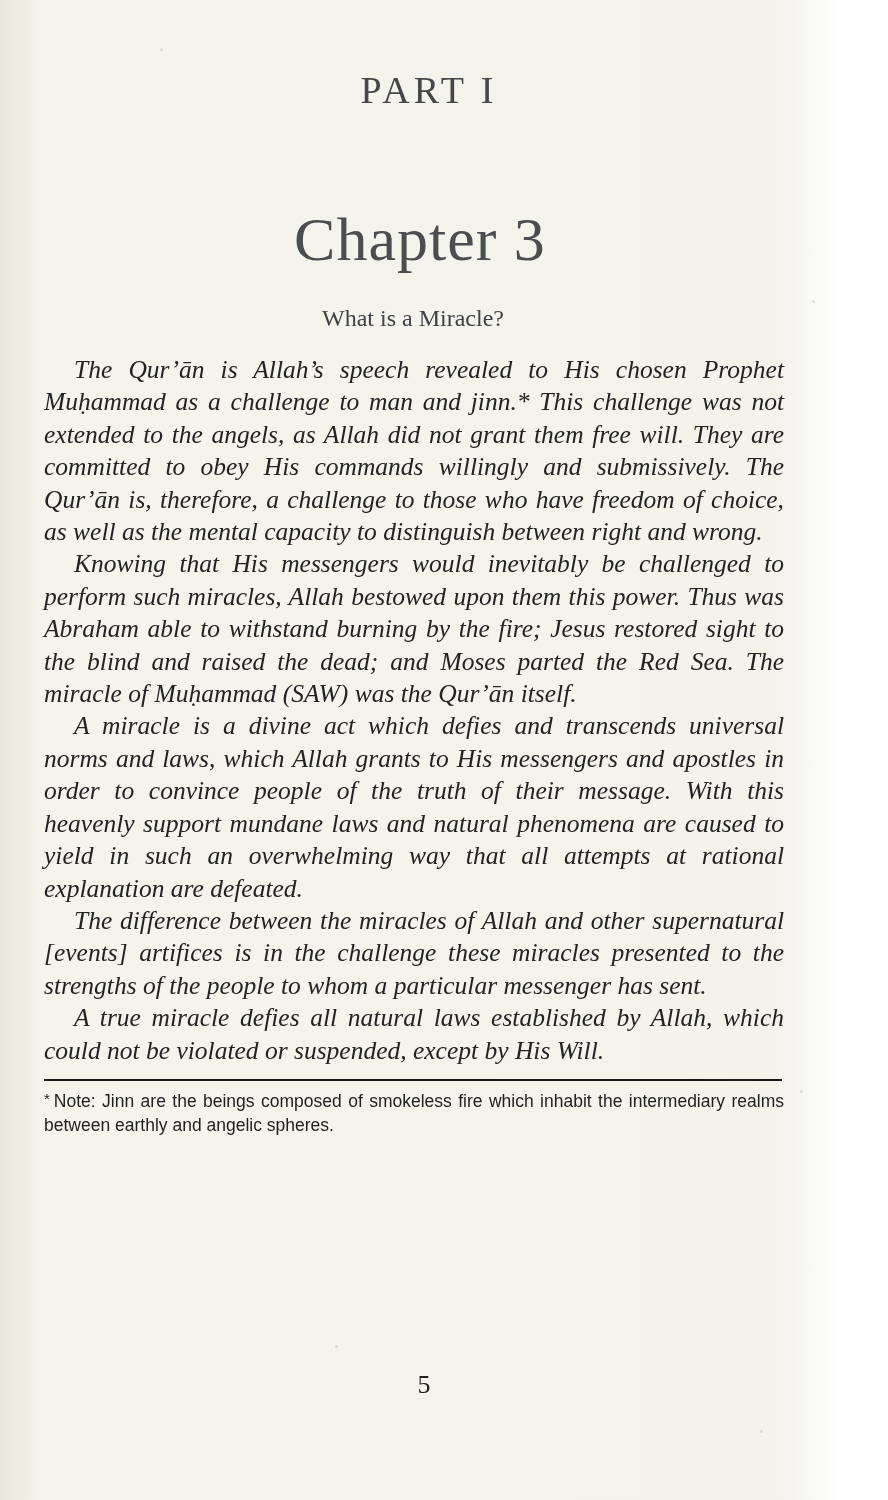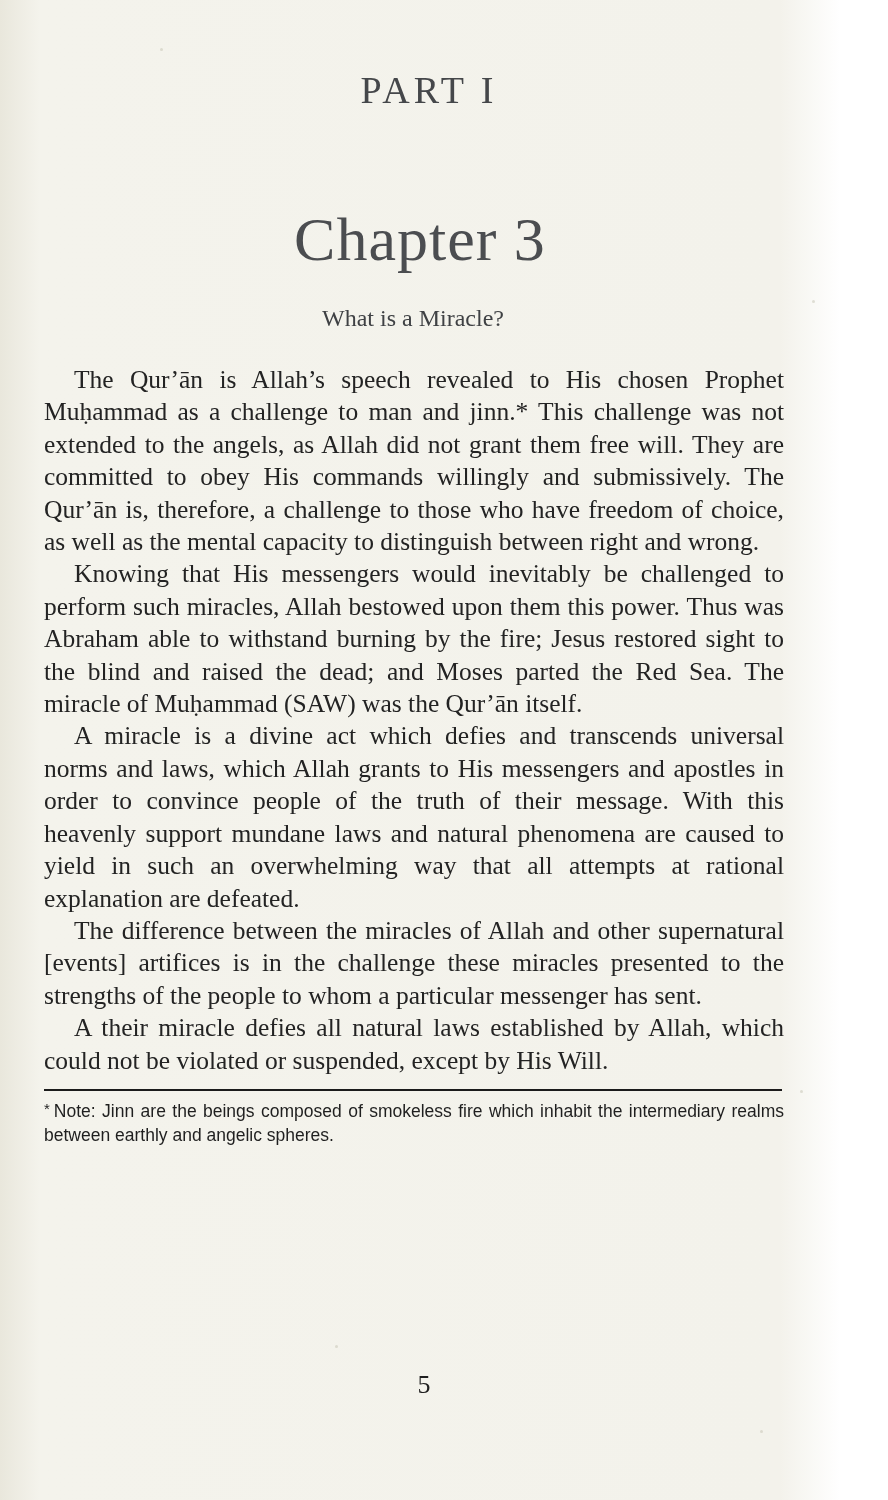--- a/index.html
+++ b/index.html
@@ -53,23 +53,24 @@
   .chapter-subtitle {
     margin-top: 30px;
     text-align: center;
     font-family: "Liberation Serif", serif;
     font-size: 24px;
     color: #3f4144;
     font-weight: normal;
     padding-left: 10px;
   }
   .body-text {
-    margin-top: 32px;
+    margin-top: 22px;
     width: 740px;
     padding-left: 16px;
+    font-style: italic;
   }
   .body-text p {
     margin: 0;
     text-align: justify;
     text-justify: inter-word;
     font-family: "Liberation Serif", serif;
     font-size: 25.5px;
     line-height: 32.4px;
     color: #232323;
     text-indent: 30px;
@@ -131,21 +132,21 @@
 
     <div class="chapter-title">Chapter 3</div>
 
     <div class="chapter-subtitle">What is a Miracle?</div>
 
     <div class="body-text">
       <p>The Qur’ān is Allah’s speech revealed to His chosen Prophet Muḥammad as a challenge to man and jinn.* This challenge was not extended to the angels, as Allah did not grant them free will. They are committed to obey His commands willingly and submissively. The Qur’ān is, therefore, a challenge to those who have freedom of choice, as well as the mental capacity to distinguish between right and wrong.</p>
       <p>Knowing that His messengers would inevitably be challenged to perform such miracles, Allah bestowed upon them this power. Thus was Abraham able to withstand burning by the fire; Jesus restored sight to the blind and raised the dead; and Moses parted the Red Sea. The miracle of Muḥammad (SAW) was the Qur’ān itself.</p>
       <p>A miracle is a divine act which defies and transcends universal norms and laws, which Allah grants to His messengers and apostles in order to convince people of the truth of their message. With this heavenly support mundane laws and natural phenomena are caused to yield in such an overwhelming way that all attempts at rational explanation are defeated.</p>
       <p>The difference between the miracles of Allah and other supernatural [events] artifices is in the challenge these miracles presented to the strengths of the people to whom a particular messenger has sent.</p>
-      <p>A their miracle defies all natural laws established by Allah, which could not be violated or suspended, except by His Will.</p>
+      <p>A true miracle defies all natural laws established by Allah, which could not be violated or suspended, except by His Will.</p>
     </div>
 
     <div class="footnote-rule"></div>
 
     <div class="footnote">
       <span class="star">*</span><span>Note: Jinn are the beings composed of smokeless fire which inhabit the intermediary realms between earthly and angelic spheres.</span>
     </div>
 
     <div class="page-number">5</div>
   </div>

